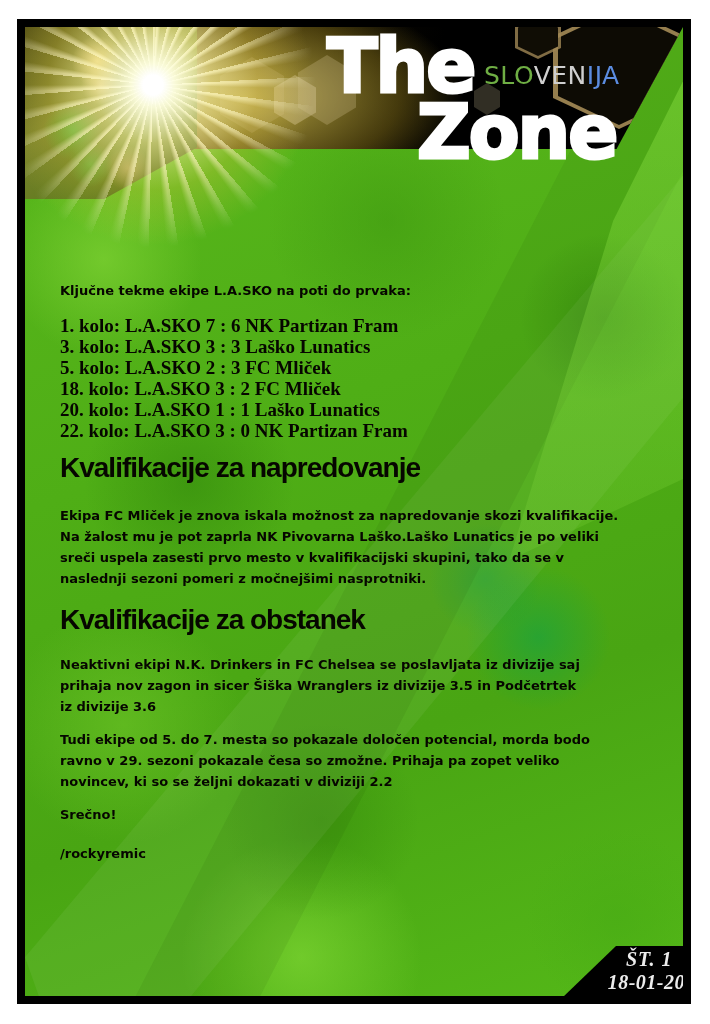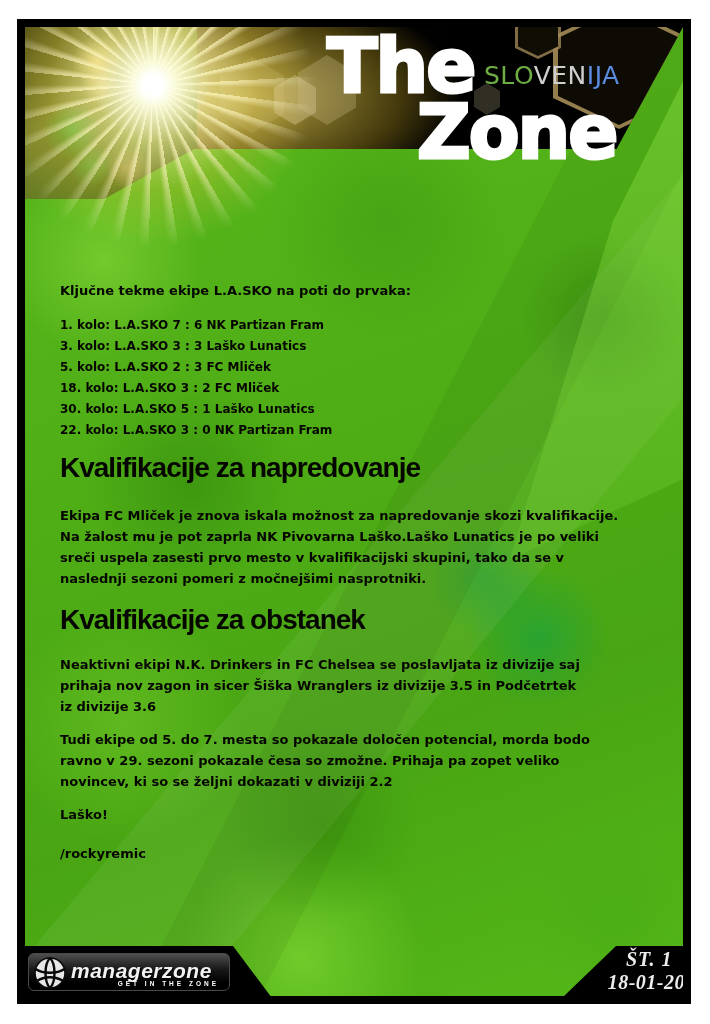--- a/index.html
+++ b/index.html
@@ -87,21 +87,21 @@
     font-family:"DejaVu Sans",sans-serif;-webkit-text-stroke:3px #ffffff;line-height:1;}
   .title-the{left:302px;top:2px;font-size:74px;}
   .title-zone{left:392px;top:68px;font-size:74px;}
   .slovenija{position:absolute;left:459px;top:36px;font-size:25px;font-weight:normal;
     letter-spacing:0.5px;line-height:1;font-family:"DejaVu Sans",sans-serif;}
 
   
   .txt{position:absolute;left:35px;color:#060600;font-weight:bold;margin-top:20px;}
   .body-txt{font-size:13px;line-height:21px;white-space:pre-line;width:610px;}
   .h1{font-family:"Liberation Sans",sans-serif;font-size:28px;letter-spacing:-1px;line-height:34px;}
-  .matches div{font-size:12px;line-height:21px;}
+  .matches div{font-size:19px;line-height:21px;font-family:Liberation Serif, serif;}
 
   
   .footer-left{
     position:absolute;left:0;top:919px;width:247px;height:52px;background:#000;
     clip-path:polygon(0 0,208px 0,247px 52px,0 52px);
   }
   .logo-box{
     position:absolute;left:3px;top:7px;width:202px;height:38px;border-radius:6px;
     background:linear-gradient(#4e4e4e,#161616 45%,#000 80%);
     border:1px solid #4a4a4a;box-sizing:border-box;
@@ -159,53 +159,40 @@
     <div class="title title-zone">Zone</div>
     <div class="slovenija"><span style="color:#6fae44">SLO</span><span style="color:#cfcfcf">VEN</span><span style="color:#5b8ce0">IJA</span></div>
 
     <div class="txt body-txt" style="top:233px">Ključne tekme ekipe L.A.SKO na poti do prvaka:</div>
 
     <div class="txt matches" style="top:268px">
       <div>1. kolo: L.A.SKO 7 : 6 NK Partizan Fram</div>
       <div>3. kolo: L.A.SKO 3 : 3 Laško Lunatics</div>
       <div>5. kolo: L.A.SKO 2 : 3 FC Mliček</div>
       <div>18. kolo: L.A.SKO 3 : 2 FC Mliček</div>
-      <div>30. kolo: L.A.SKO 5 : 1 Laško Lunatics</div>
+      <div>20. kolo: L.A.SKO 1 : 1 Laško Lunatics</div>
       <div>22. kolo: L.A.SKO 3 : 0 NK Partizan Fram</div>
     </div>
 
     <div class="txt h1" style="top:404px">Kvalifikacije za napredovanje</div>
     <div class="txt body-txt" style="top:458px">Ekipa FC Mliček je znova iskala možnost za napredovanje skozi kvalifikacije.
 Na žalost mu je pot zaprla NK Pivovarna Laško.Laško Lunatics je po veliki
 sreči uspela zasesti prvo mesto v kvalifikacijski skupini, tako da se v
 naslednji sezoni pomeri z močnejšimi nasprotniki.</div>
 
     <div class="txt h1" style="top:556px">Kvalifikacije za obstanek</div>
     <div class="txt body-txt" style="top:607px">Neaktivni ekipi N.K. Drinkers in FC Chelsea se poslavljata iz divizije saj
 prihaja nov zagon in sicer Šiška Wranglers iz divizije 3.5 in Podčetrtek
 iz divizije 3.6</div>
     <div class="txt body-txt" style="top:682px">Tudi ekipe od 5. do 7. mesta so pokazale določen potencial, morda bodo
 ravno v 29. sezoni pokazale česa so zmožne. Prihaja pa zopet veliko
 novincev, ki so se željni dokazati v diviziji 2.2</div>
-    <div class="txt body-txt" style="top:757px">Laško!</div>
+    <div class="txt body-txt" style="top:757px">Srečno!</div>
     <div class="txt body-txt" style="top:796px">/rockyremic</div>
 
-    <div class="footer-left">
-      <div class="logo-box">
-        <svg class="mz-ball" width="34" height="34" viewBox="0 0 34 34">
-          <circle cx="17" cy="17" r="15" fill="#e6e6e6" stroke="#0a0a0a" stroke-width="1.5"></circle>
-          <path d="M17 2 C 11 8, 11 26, 17 32" fill="none" stroke="#0a0a0a" stroke-width="2.4"></path>
-          <path d="M17 2 C 23 8, 23 26, 17 32" fill="none" stroke="#0a0a0a" stroke-width="2.4"></path>
-          <path d="M2.5 13 C 10 18, 24 18, 31.5 13" fill="none" stroke="#0a0a0a" stroke-width="2.4"></path>
-          <path d="M4 25 C 11 20, 23 20, 30 25" fill="none" stroke="#0a0a0a" stroke-width="2.4"></path>
-        </svg>
-        <div class="mz-text">managerzone</div>
-        <div class="mz-tagline">GET IN THE ZONE</div>
-      </div>
-    </div>
 
     <div class="footer-right">
       <div class="issue-no">ŠT. 1</div>
       <div class="issue-date">18-01-2009</div>
     </div>
 
   </div>
 </div>
 
 </body></html>

